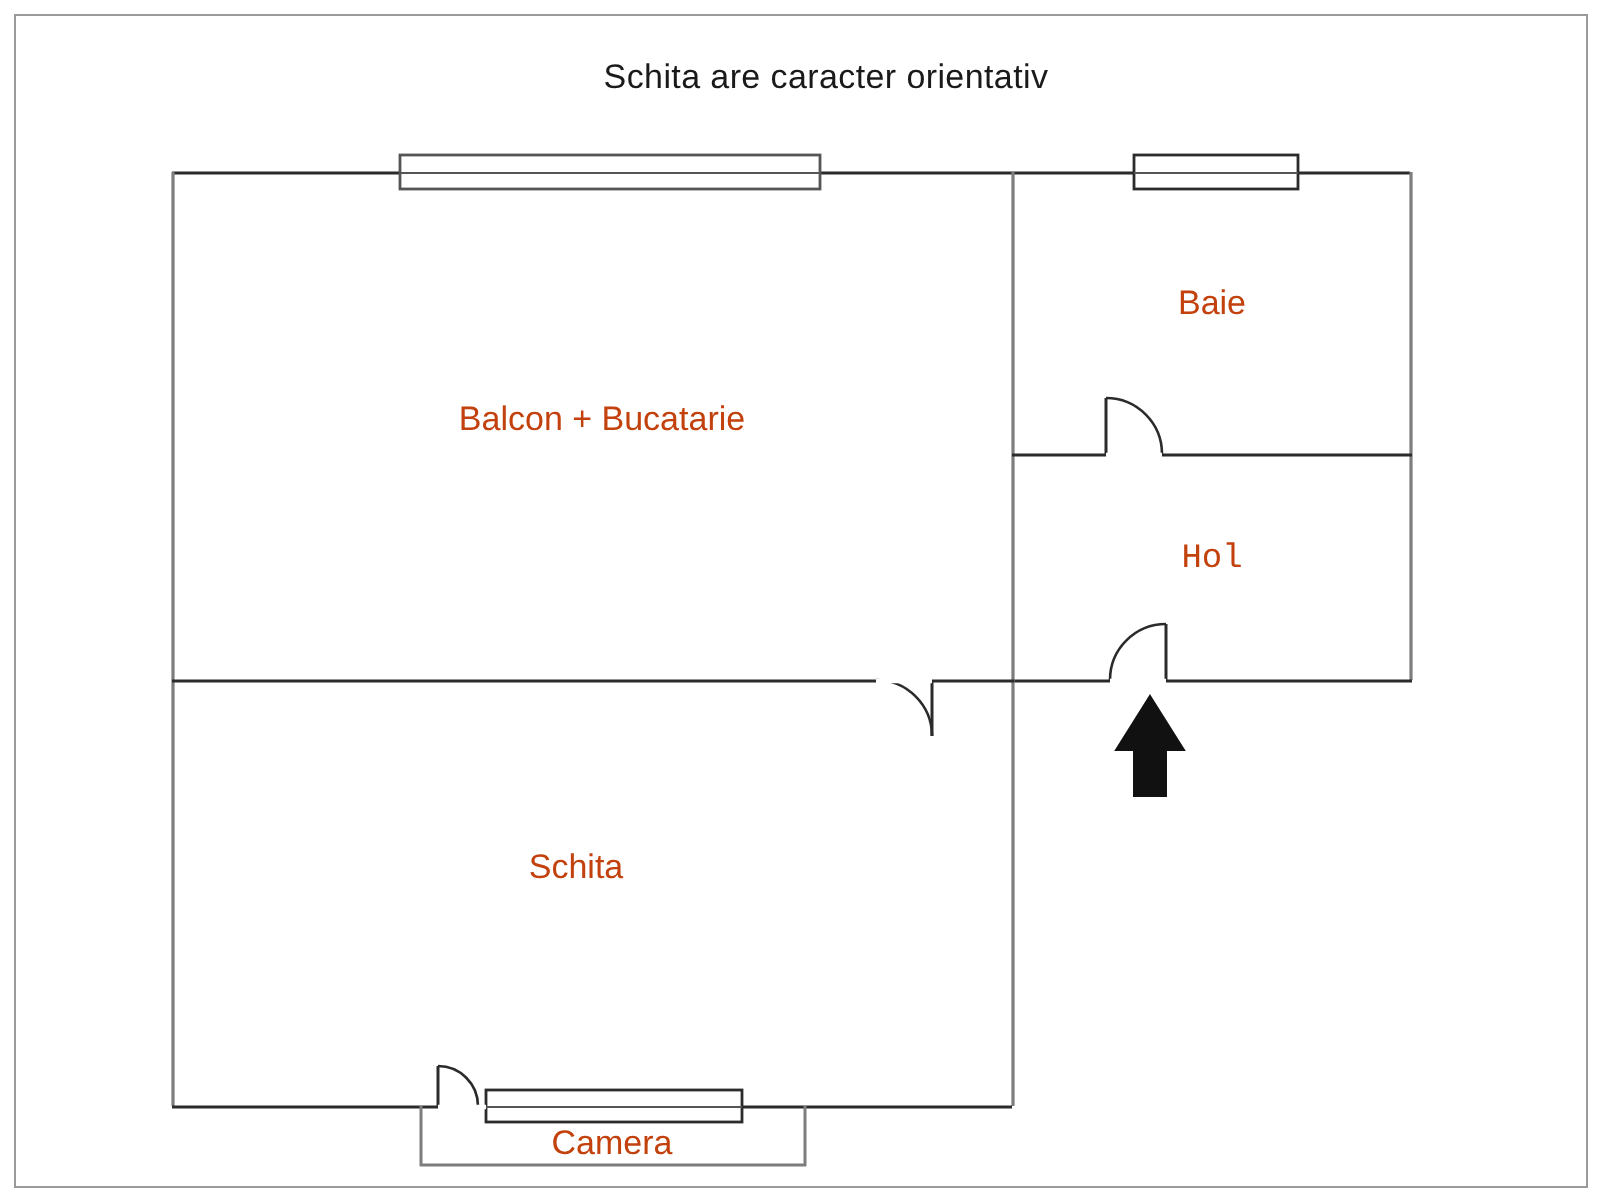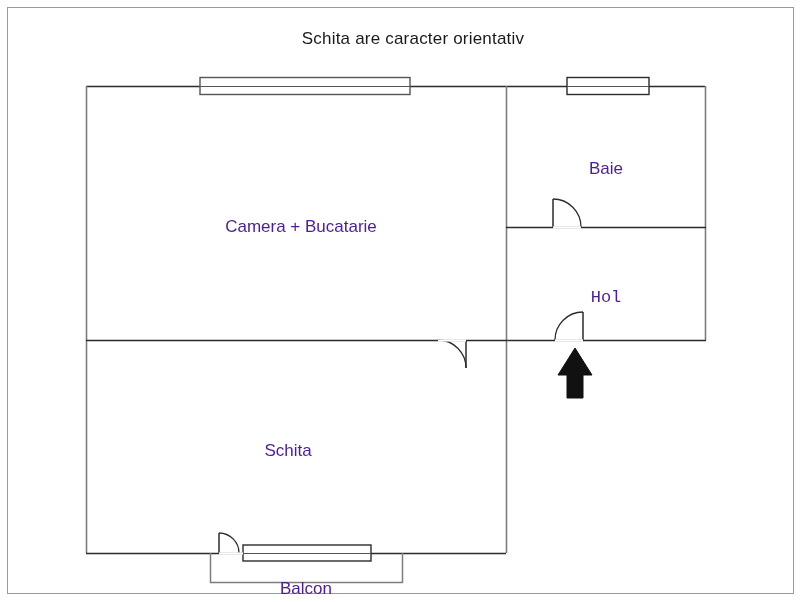--- a/index.html
+++ b/index.html
@@ -41,24 +41,23 @@
     letter-spacing: 0.2px;
   }
   #plan-svg {
     position: absolute;
     left: 0;
     top: 0;
   }
   .room-label {
     position: absolute;
     font-size: 17px;
-    color: #4c1d95;
+    color: #c2410c;
     white-space: nowrap;
     transform: translate(-50%, -50%);
-    margin-top: 17px;
   }
   .room-label.big { font-size: 17px; }
 </style>
 </head>
 <body>
 
 <div id="page">
 
   <div id="outer-frame"></div>
 
@@ -142,23 +141,23 @@
         <line x1="219" y1="553.5" x2="243" y2="553.5" stroke="#ffffff" stroke-width="2.2"></line>
       </g>
     </g>
 
     <g>
       <path d="M 575 348 L 592 375 L 583 375 L 583 398 L 567 398 L 567 375 L 558 375 Z" fill="#111111" stroke="#111111" stroke-width="1"></path>
     </g>
 
   </svg>
 
-  <div class="room-label big" style="left:301px; top:210px;">Camera + Bucatarie</div>
+  <div class="room-label big" style="left:301px; top:210px;">Balcon + Bucatarie</div>
 
   <div class="room-label" style="left:606px; top:152px;">Baie</div>
 
   <div class="room-label" style="left:606px; top:280px;font-family:Liberation Mono, monospace;">Hol</div>
 
   <div class="room-label" style="left:288px; top:434px;">Schita</div>
 
-  <div class="room-label" style="left:306px; top:572px;">Balcon</div>
+  <div class="room-label" style="left:306px; top:572px;">Camera</div>
 
 </div>
 
 </body></html>

